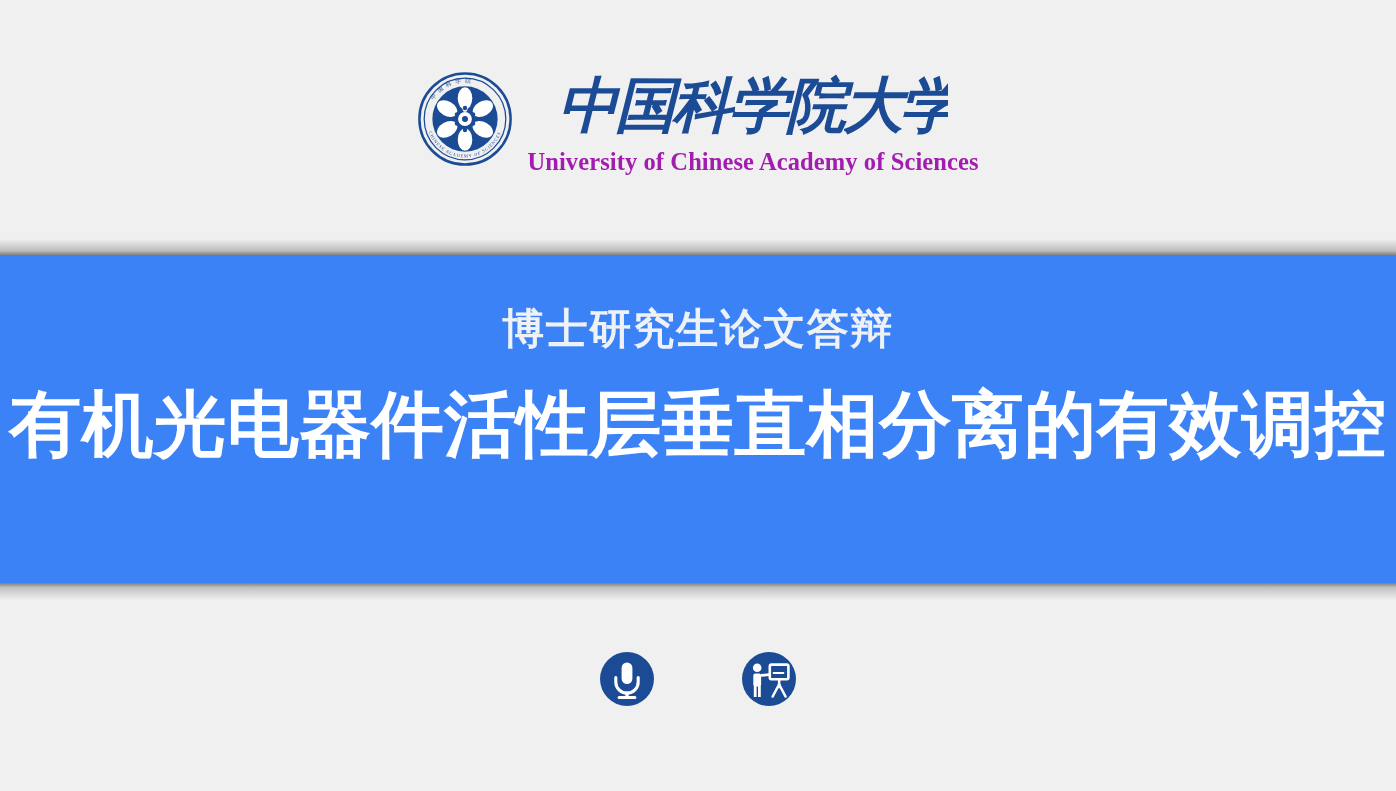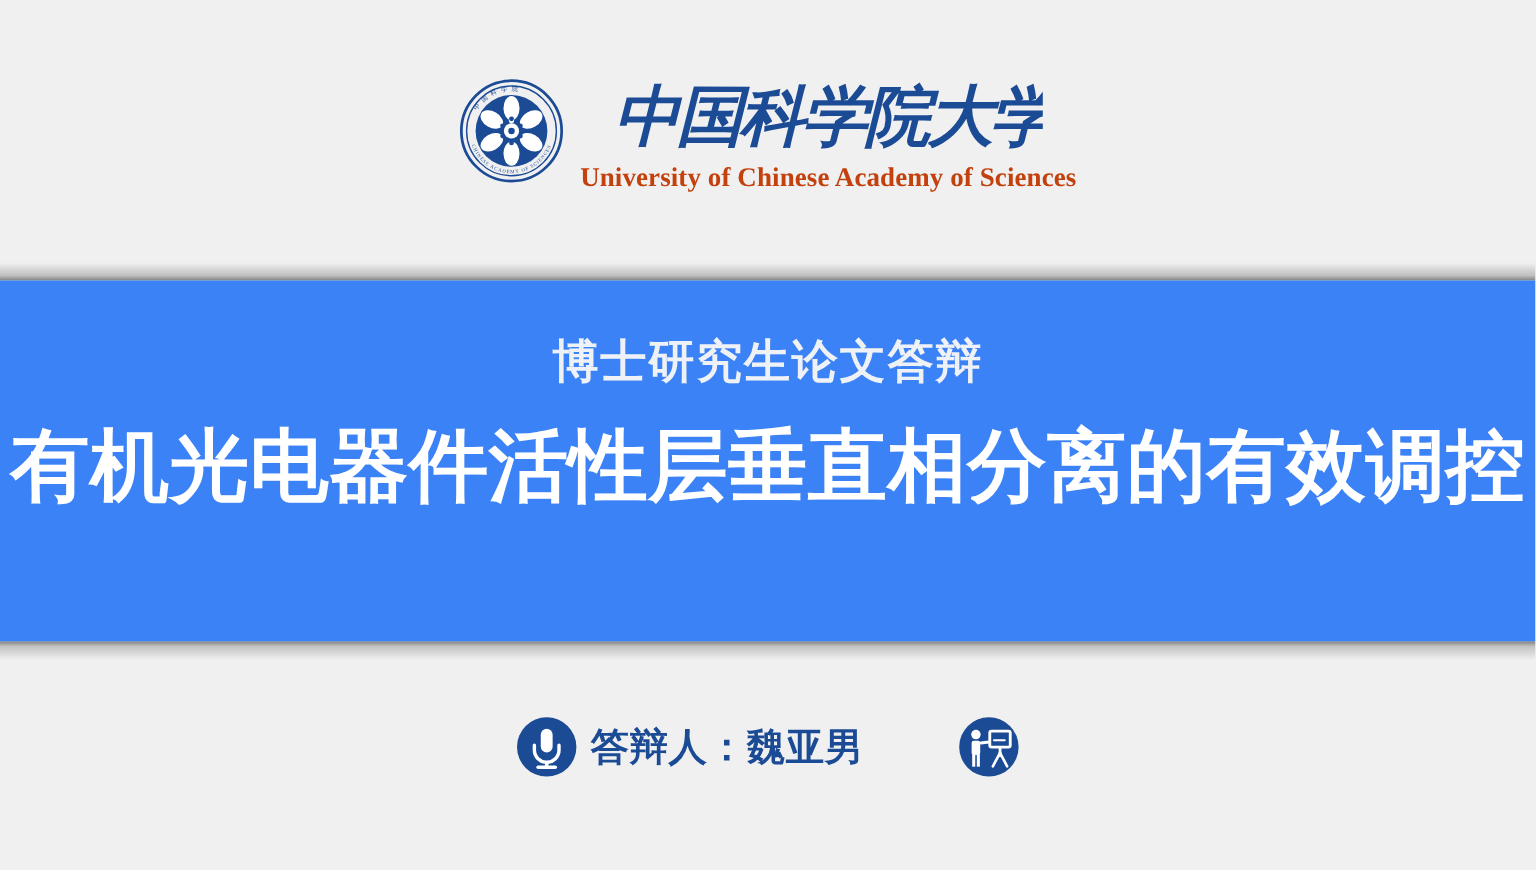--- a/index.html
+++ b/index.html
@@ -49,21 +49,21 @@
     flex-direction: column;
     align-items: center;
     padding-top: 2px;
     justify-content: space-between;
   }
   .logo-cn {
     height: 82px;
     width: 390px;
   }
   .logo-en {
-    color: #c2410c;
+    color: #a21caf;
     font-family: "Liberation Serif", serif;
     font-weight: bold;
     font-size: 24.5px;
     letter-spacing: 0.1px;
     line-height: 1;
     margin-top: 4px;
     white-space: nowrap;
   }
 
   
@@ -231,21 +231,20 @@
   <div class="meta-row">
 
     <div class="meta-item">
       <svg class="meta-icon" viewBox="0 0 56 56">
         <circle cx="28" cy="28" r="27" fill="#1c4b96"></circle>
         <rect x="22.6" y="11.5" width="10.8" height="21.5" rx="5.4" fill="#ffffff"></rect>
         <path d="M16.8 26.5 v4.4 a11.2 11.2 0 0 0 22.4 0 v-4.4" fill="none" stroke="#ffffff" stroke-width="3.1" stroke-linecap="round"></path>
         <rect x="26.4" y="40.6" width="3.2" height="5.4" fill="#ffffff"></rect>
         <rect x="18.6" y="45" width="18.8" height="3.1" rx="1.5" fill="#ffffff"></rect>
       </svg>
-      <div class="meta-text">答辩人：魏亚男</div>
     </div>
 
     <div class="meta-item">
       <svg class="meta-icon" viewBox="0 0 56 56">
         <circle cx="28" cy="28" r="27" fill="#1c4b96"></circle>
 
         <circle cx="16.2" cy="16.8" r="4.3" fill="#ffffff"></circle>
 
         <rect x="12.3" y="22.4" width="7.8" height="13" rx="2" fill="#ffffff"></rect>
 

